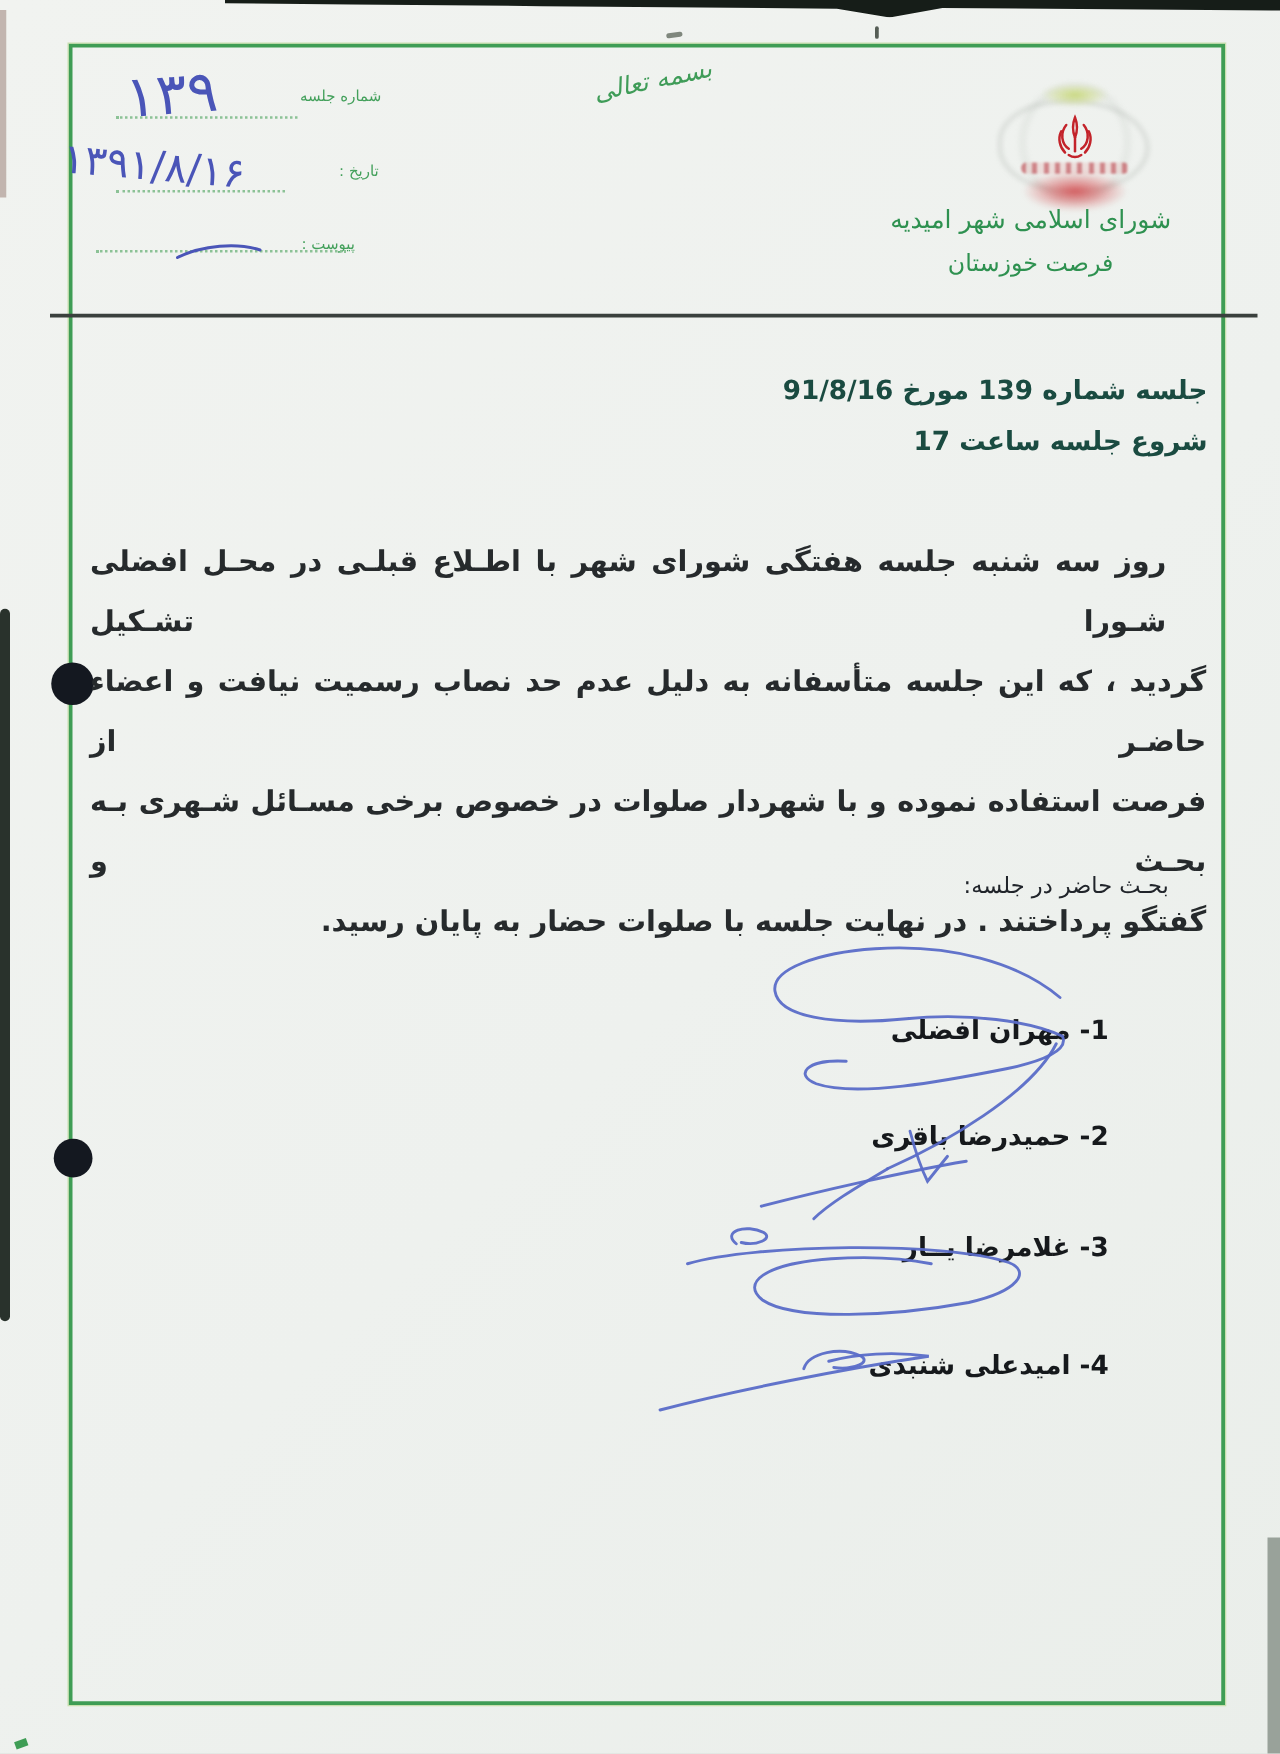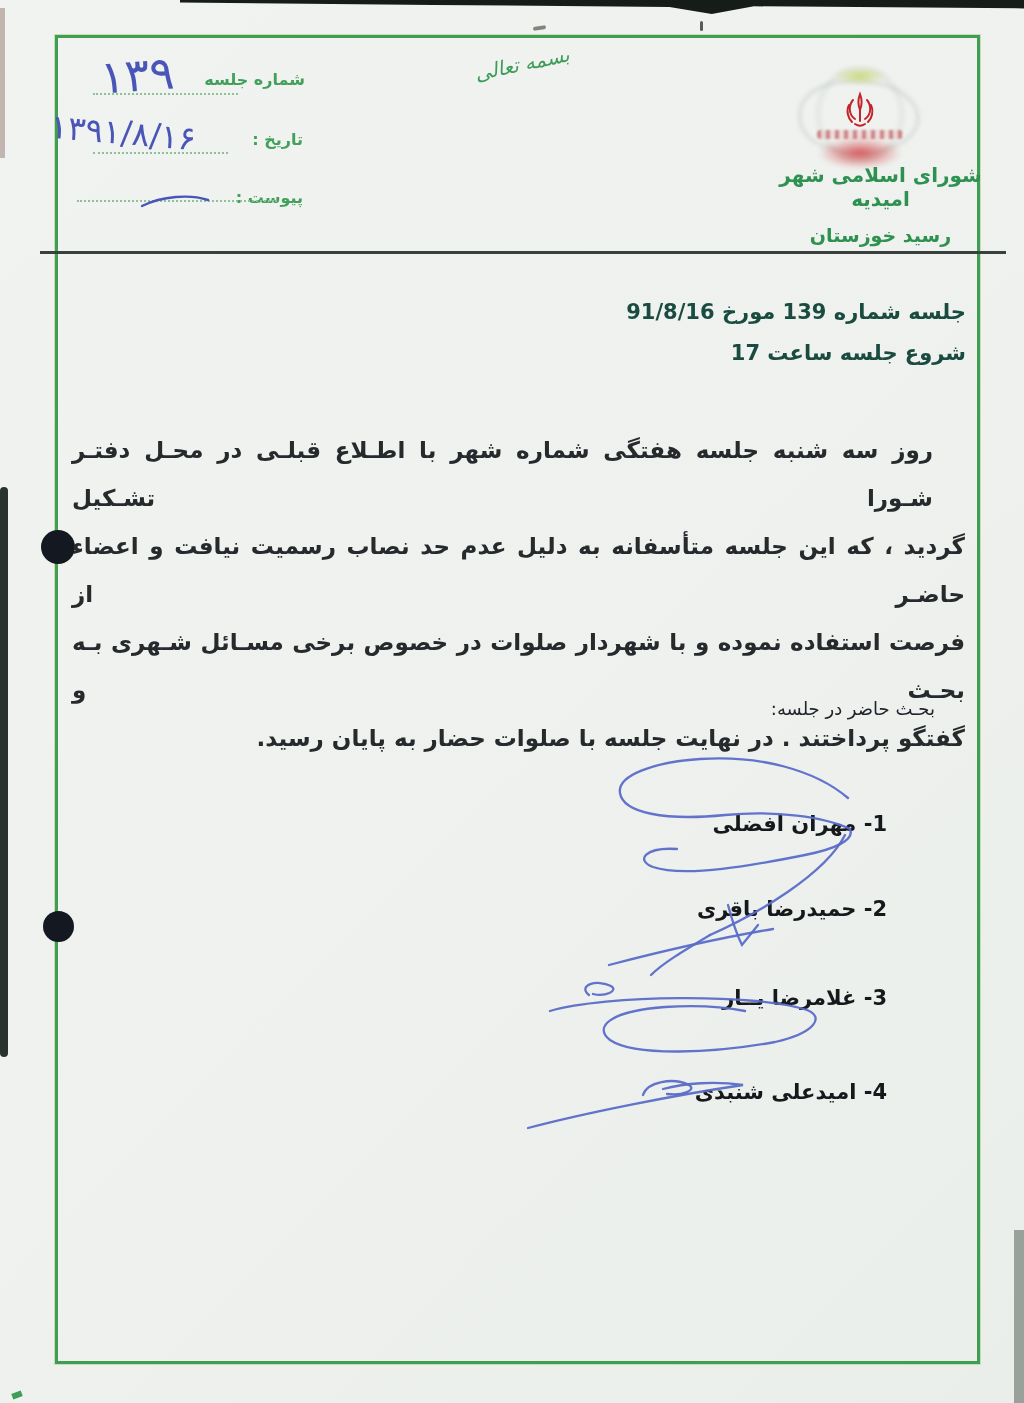--- a/index.html
+++ b/index.html
@@ -21,24 +21,24 @@
   .right-strip { position:absolute; left:1014px; top:1230px; width:10px; height:173px; background:#99a29a; }
   .pencil-1 { position:absolute; left:533px; top:26px; width:13px; height:4px; background:#7f877d; transform:rotate(-8deg); border-radius:2px; }
   .pencil-2 { position:absolute; left:700px; top:21px; width:3px; height:10px; background:#555d55; border-radius:2px; }
   .green-fleck { position:absolute; left:12px; top:1392px; width:10px; height:6px; background:#3f9d55; transform:rotate(-20deg); }
 
   .punch-hole { position:absolute; border-radius:50%; background:#141820; }
   .punch-hole.h1 { left:41px; top:530px; width:34px; height:34px; }
   .punch-hole.h2 { left:43px; top:911px; width:31px; height:31px; }
 
   
-  .field-label { position:absolute; direction:rtl; white-space:nowrap; color:#43a05b; font-size:16px;font-weight:bold; }
+  .field-label { position:absolute; direction:rtl; white-space:nowrap; color:#43a05b; font-size:12px; }
   .lbl-session { right:719px; top:70px; }
   .lbl-date    { right:721px; top:130px; }
-  .lbl-attach  { right:721px; top:188px; }
+  .lbl-attach  { right:740px; top:188px; }
   .leader { position:absolute; border-bottom:2px dotted #8cc296; height:2px; }
   .leader.l1 { left:93px; top:93px;  width:145px; }
   .leader.l2 { left:93px; top:152px; width:135px; }
   .leader.l3 { left:77px; top:200px; width:200px; }
 
   .hand { color:#4a55b8; font-weight:400; }
   .hand-session { position:absolute; left:100px; top:48px; font-size:46px; letter-spacing:12px; transform:rotate(-4deg); }
   .hand-date { position:absolute; left:50px; top:113px; font-size:33px; letter-spacing:3px; transform:rotate(5deg); white-space:nowrap; }
   .hand-dash-svg { position:absolute; left:140px; top:192px; }
 
@@ -52,22 +52,22 @@
   .logo .orn2 { position:absolute; left:22px; top:4px; width:86px; height:92px;
       border:2px solid rgba(150,158,150,.30); border-radius:50%; filter:blur(2.5px); }
   .logo .green-blob { position:absolute; left:38px; top:3px; width:54px; height:18px; border-radius:50%;
       background:radial-gradient(closest-side, #c6d678, rgba(198,214,120,0)); filter:blur(2px); }
   .logo .band { position:absolute; left:22px; top:66px; width:86px; height:9px; border-radius:4px; opacity:.6;
       background:repeating-linear-gradient(90deg, rgba(178,32,42,.85) 0 4px, rgba(226,130,130,.30) 4px 9px); filter:blur(1px); }
   .logo .red-blob { position:absolute; left:23px; top:73px; width:84px; height:32px; border-radius:50%;
       background:radial-gradient(closest-side, rgba(208,58,62,.8), rgba(208,58,62,0)); filter:blur(2px); }
   .logo svg { position:absolute; left:48px; top:27px; }
 
-  .org { position:absolute; left:758px; top:163px; width:245px; text-align:center;
-         color:#2e9150; font-weight:700; direction:rtl; }
+  .org { position:absolute; left:702px; top:163px; width:245px; text-align:center;
+         color:#2e9150; font-weight:400; direction:rtl; }
   .org .line1 { font-size:20px; }
   .org .line2 { font-size:19px; margin-top:13px; }
 
   .separator { position:absolute; left:40px; top:251px; width:966px; height:3px; background:#3a403d; }
 
   
   .meeting { position:absolute; left:560px; top:292px; width:406px; direction:rtl;
              color:#1a4b41; font-weight:700; font-size:21px; line-height:41px; text-align:right; }
 
   
@@ -136,32 +136,32 @@
         <path d="M28,14 C31,20 29,27 25,31"></path>
         <path d="M12,33 C15,35 19,35 22,33"></path>
       </g>
     </svg>
     <div class="band"></div>
     <div class="red-blob"></div>
   </div>
 
   <div class="org">
     <div class="line1">شورای اسلامی شهر امیدیه</div>
-    <div class="line2">رسید خوزستان</div>
+    <div class="line2">فرصت خوزستان</div>
   </div>
 
   <div class="separator"></div>
 
   <div class="meeting">
     <div><span>جلسه شماره 139 مورخ</span> <span dir="ltr">91/8/16</span></div>
     <div>شروع جلسه ساعت 17</div>
   </div>
 
   <div class="body-par">
-    <div class="jline indent">روز سه شنبه جلسه هفتگی شماره شهر با اطـلاع قبلـی در محـل دفتـر شـورا تشـکیل</div>
+    <div class="jline indent">روز سه شنبه جلسه هفتگی شورای شهر با اطـلاع قبلـی در محـل افضلی شـورا تشـکیل</div>
     <div class="jline">گردید ، که این جلسه متأسفانه به دلیل عدم حد نصاب رسمیت نیافت و اعضاء حاضـر از</div>
     <div class="jline">فرصت استفاده نموده و با شهردار صلوات در خصوص برخی مسـائل شـهری بـه بحـث و</div>
     <div class="lastline">گفتگو پرداختند . در نهایت جلسه با صلوات حضار به پایان رسید.</div>
   </div>
 
   <div class="attendees-label">بحـث حاضر در جلسه:</div>
 
   <div class="member m1"><span>1-</span> <span>مهران افضلی</span></div>
   <div class="member m2"><span>2-</span> <span>حمیدرضا باقری</span></div>
   <div class="member m3"><span>3-</span> <span>غلامرضا یــار</span></div>

